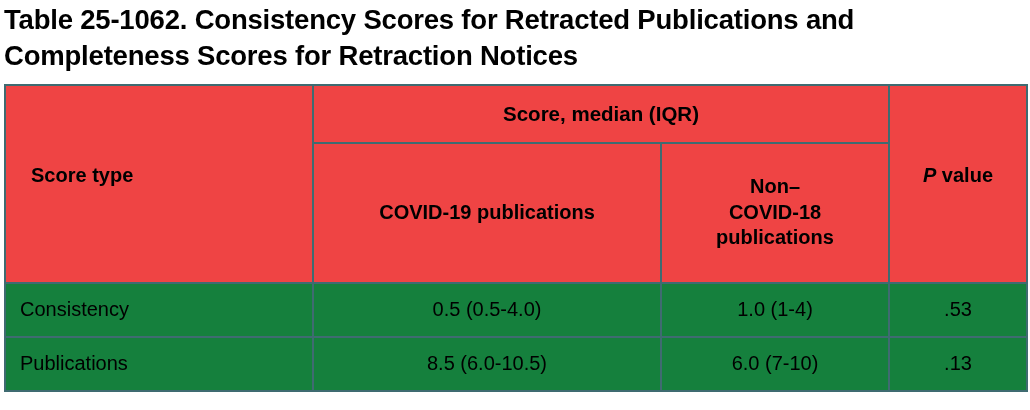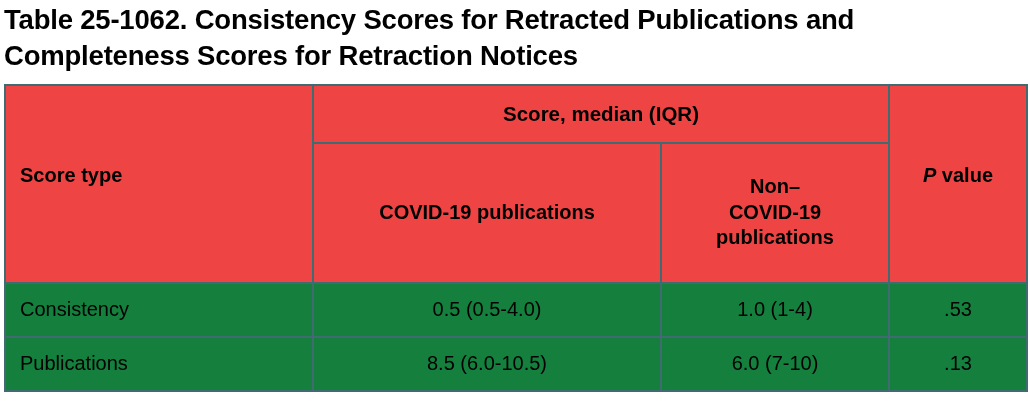--- a/index.html
+++ b/index.html
@@ -42,21 +42,21 @@
   }
   .head-cell {
     background: #ef4444;
     font-weight: bold;
     font-size: 20px;
     text-align: center;
     color: #000;
   }
   .head-cell.left {
     text-align: left;
-    padding-left: 14px;
+    padding-left: 25px;
   }
   .span-score {
     height: 52px;
     font-size: 20.5px;
   }
   .sub-head {
     height: 128px;
     padding: 4px 6px;
     line-height: 1.28;
   }
@@ -105,21 +105,21 @@
     <tbody>
       <tr>
         <td class="head-cell left score-type-cell" rowspan="2">Score type</td>
         <td class="head-cell span-score" colspan="2">Score, median (IQR)</td>
         <td class="head-cell pvalue-cell" rowspan="2"><i>P</i><span> value</span></td>
       </tr>
       <tr>
         <td class="head-cell sub-head">COVID-19 publications</td>
         <td class="head-cell sub-head">
           <span class="nowrap-narrow">Non–</span>
-          <span class="nowrap-narrow">COVID-19</span>
+          <span class="nowrap-narrow">COVID-18</span>
           <span class="nowrap-narrow">publications</span>
         </td>
       </tr>
       <tr>
         <td class="body-cell rowlabel">Consistency</td>
         <td class="body-cell">0.5 (0.5-4.0)</td>
         <td class="body-cell">1.0 (1-4)</td>
         <td class="body-cell">.53</td>
       </tr>
       <tr>

